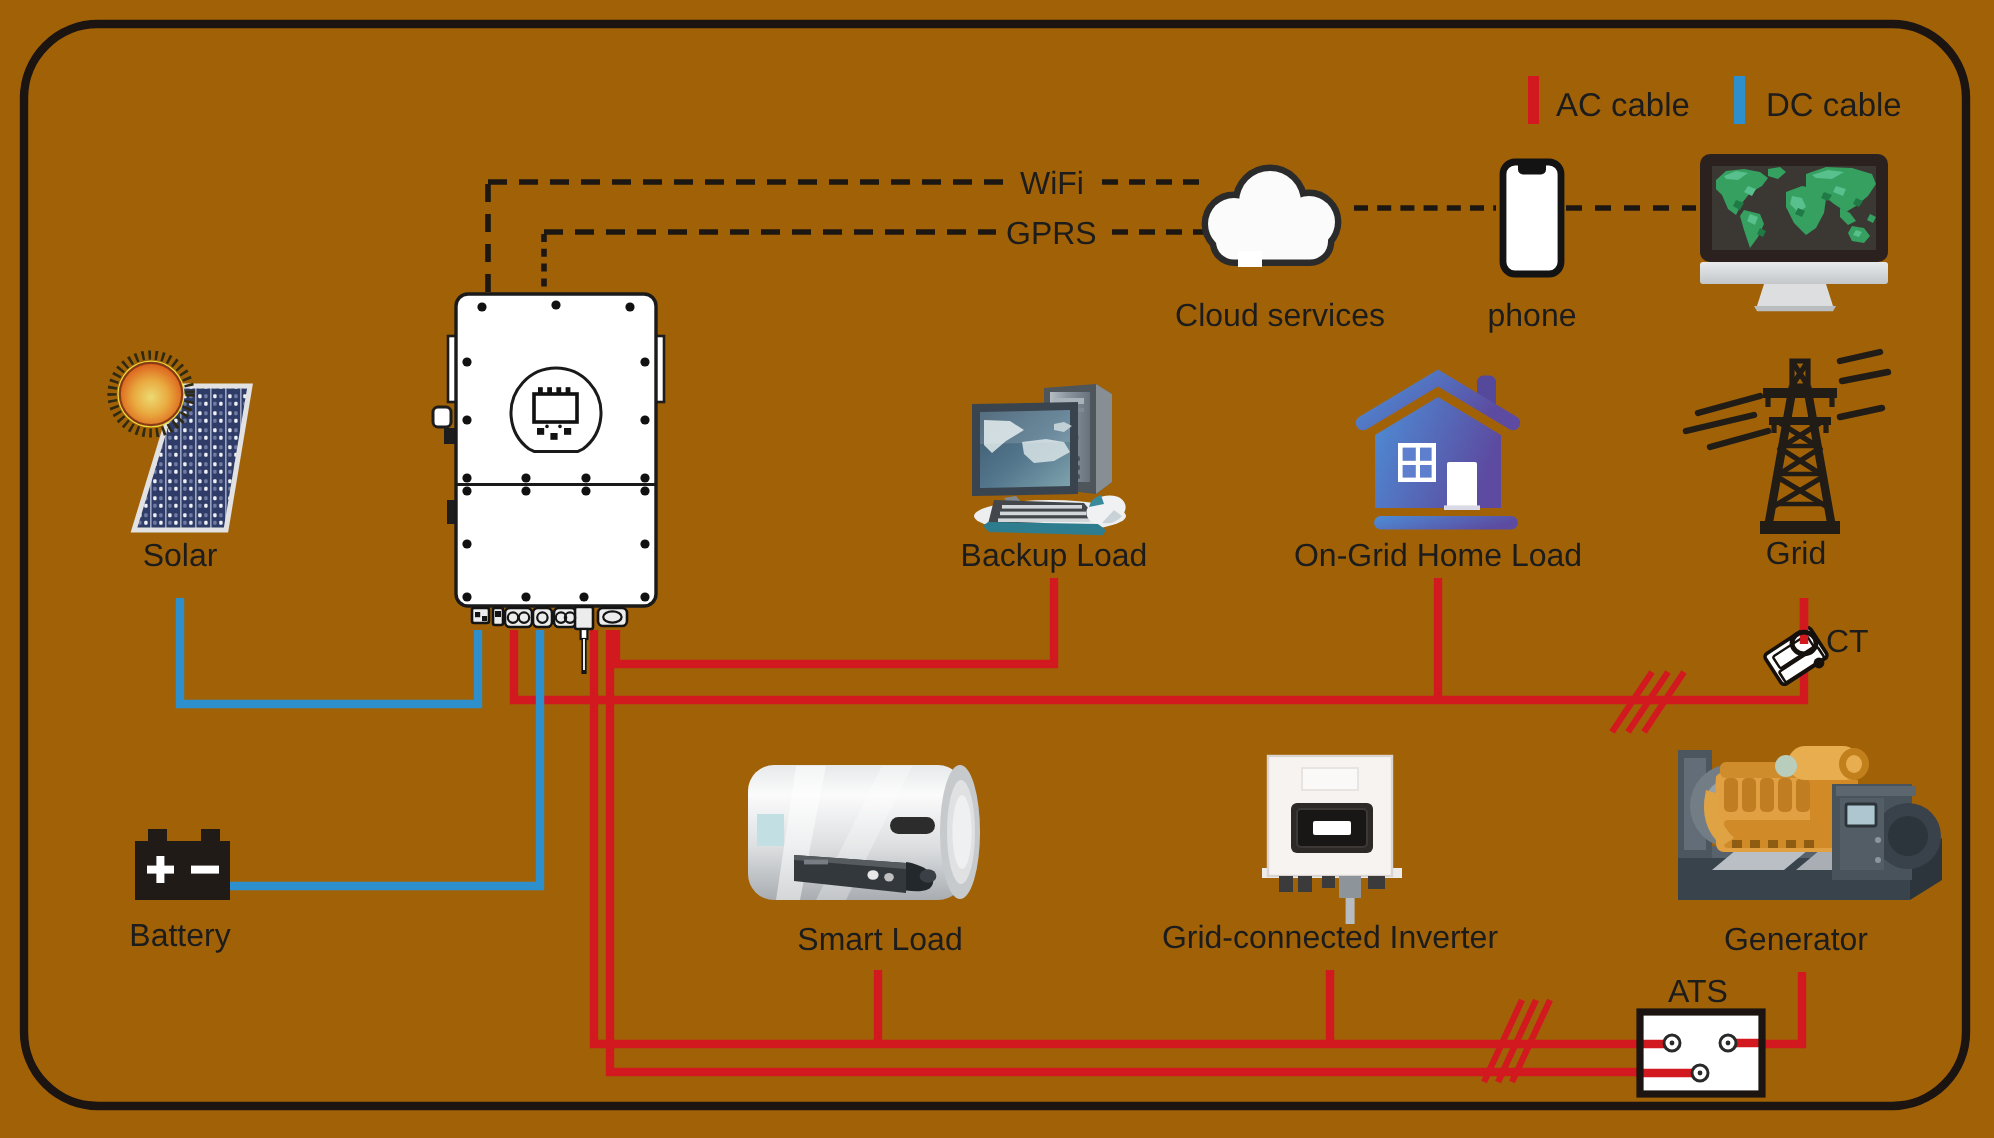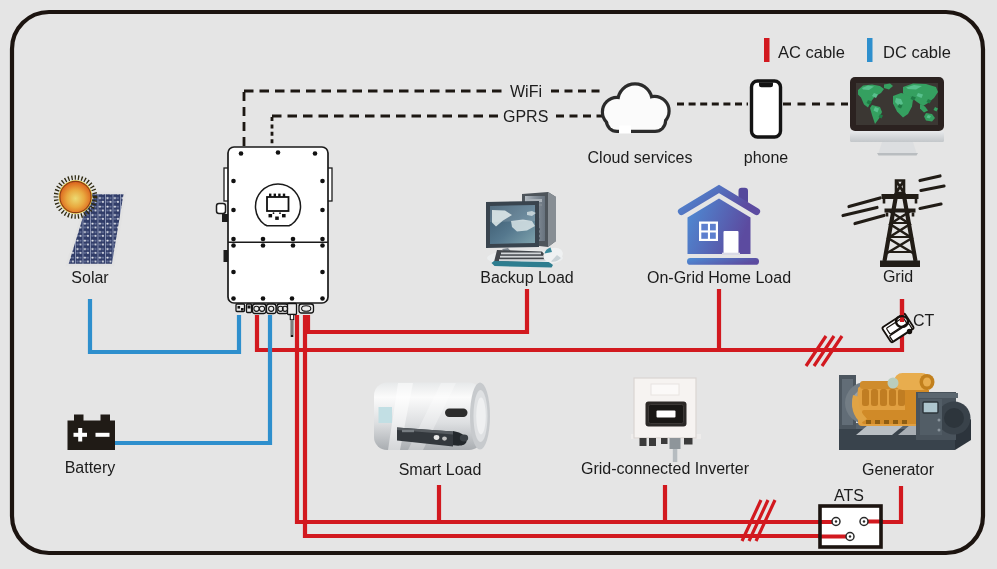--- a/index.html
+++ b/index.html
@@ -1,16 +1,16 @@
 <!DOCTYPE html>
 <html><head>
 <meta charset="utf-8">
 <style>
   html,body{margin:0;padding:0;background:#ffffff;}
-  .stage{position:relative;width:997px;height:569px;background:#e5e5e5;overflow:hidden;
+  .stage{position:relative;width:997px;height:569px;background:#a16207;overflow:hidden;
          font-family:"Liberation Sans",sans-serif;}
   svg text{font-family:"Liberation Sans",sans-serif;fill:#1c1c1c;}
 </style>
 </head>
 <body>
 <div class="stage">
 <svg width="997" height="569" viewBox="0 0 997 569" xmlns="http://www.w3.org/2000/svg">
 <defs>
   <radialGradient id="sun" cx="50%" cy="55%" r="62%">
     <stop offset="0%" stop-color="#ecda72"></stop>

